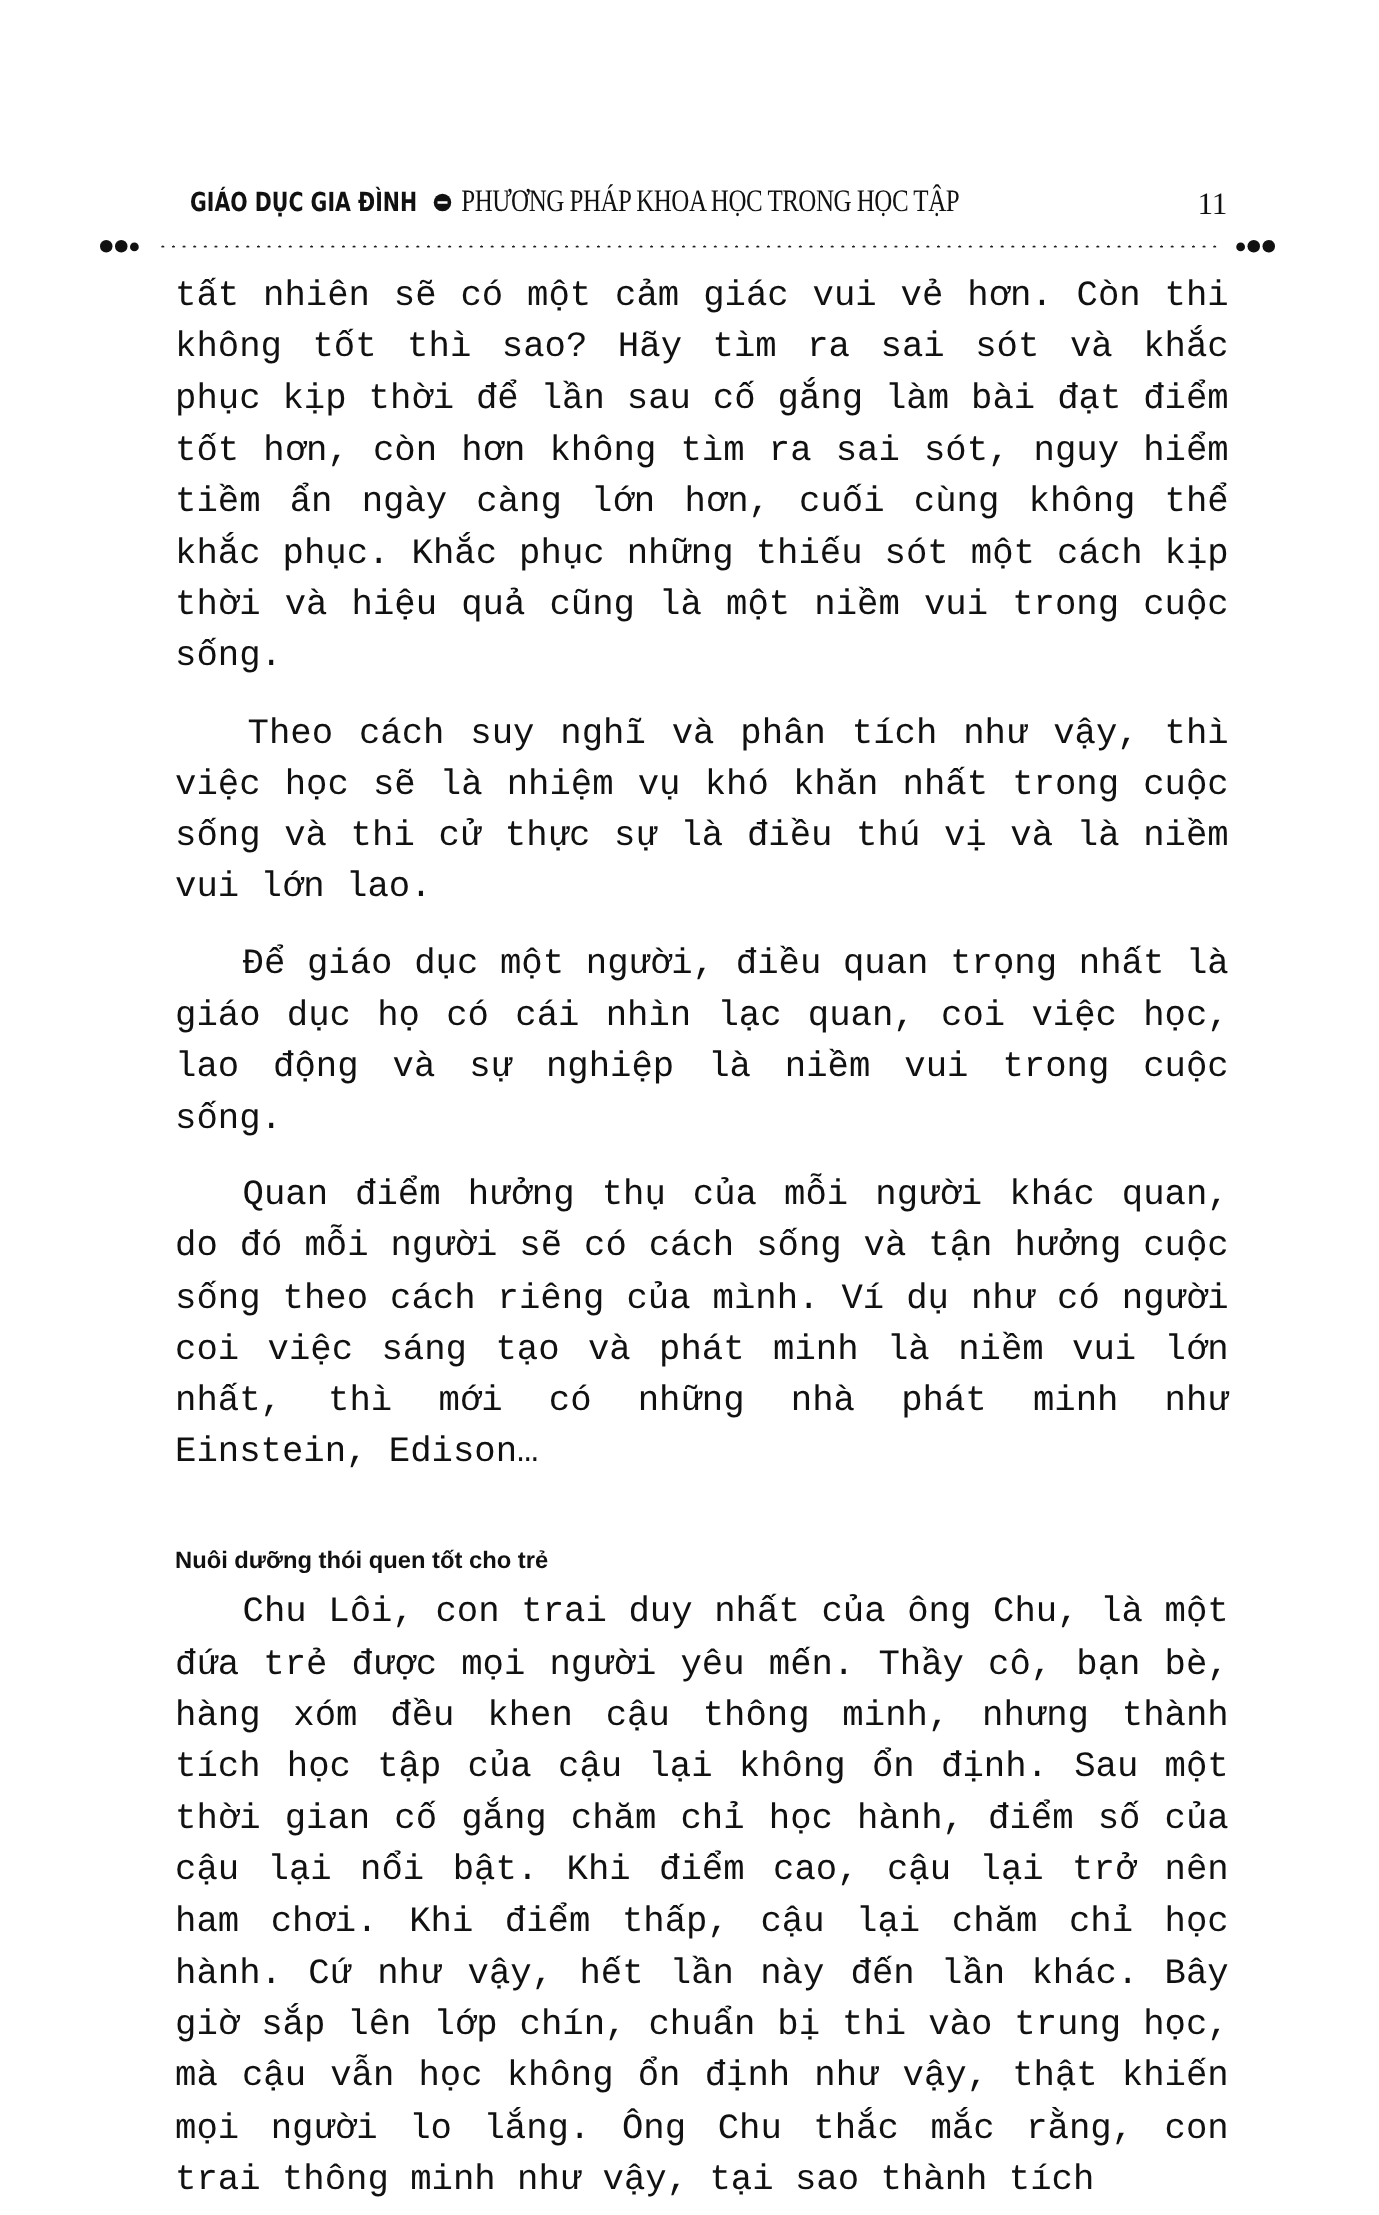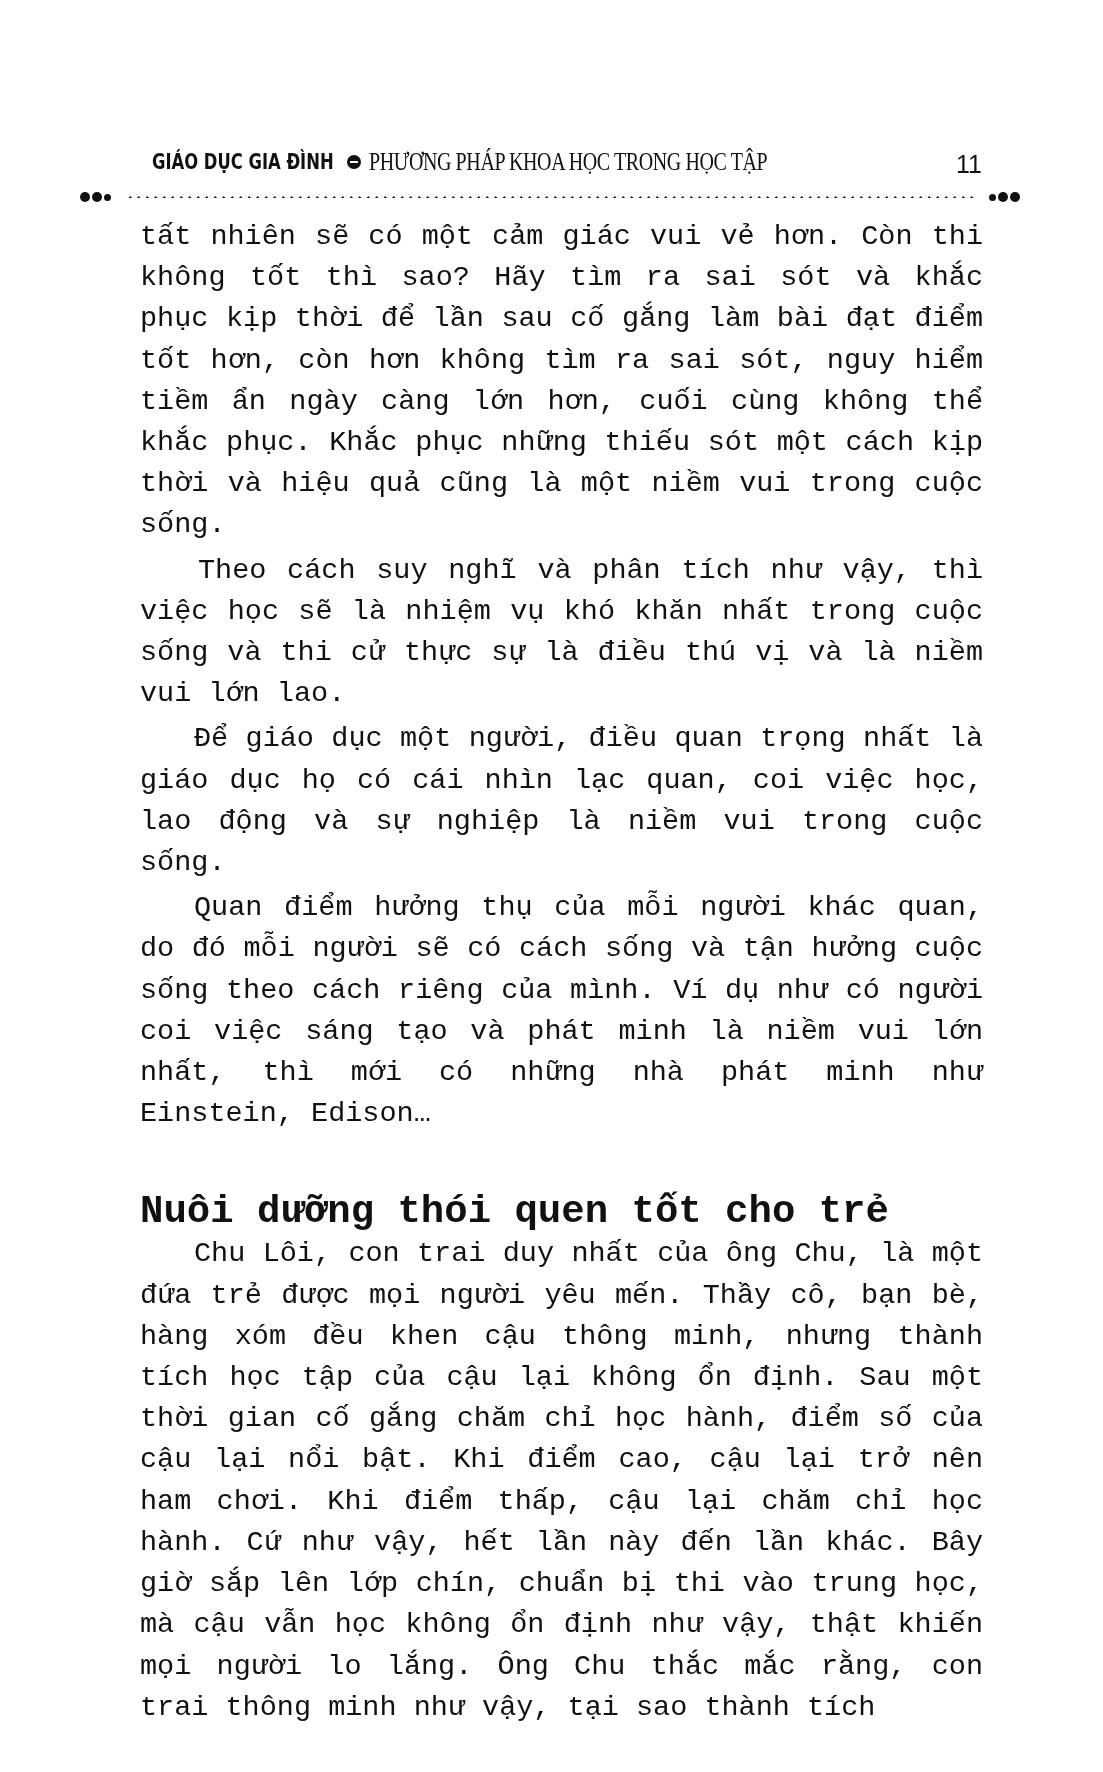--- a/index.html
+++ b/index.html
@@ -5,35 +5,35 @@
     html, body { margin: 0; padding: 0; background: #ffffff; }
     body { width: 1103px; height: 1772px; position: relative; overflow: hidden; color: #111; }
     .page { position: absolute; left: 0; top: 0; width: 956px; height: 1772px; }
 
     .running-header { position: absolute; left: 152px; top: 148px; width: 830px; height: 36px; }
     .rh-left { position: absolute; left: 0; top: 0; white-space: nowrap; font-family: "Liberation Serif", serif; }
     .rh-series { font-family: "DejaVu Sans", sans-serif; font-weight: bold; font-size: 21px; letter-spacing: 0px; transform: scaleX(0.78); transform-origin: left center; display: inline-block; vertical-align: middle; }
     .rh-sep { display: inline-block; width: 14px; height: 14px; border-radius: 50%; background: #111; position: relative; vertical-align: middle; margin: 0 4px 0 -42px; }
     .rh-sep::after { content: ""; position: absolute; left: 3px; right: 3px; top: 6px; height: 2px; background: #fff; }
     .rh-title { font-size: 25px; display: inline-block; transform: scaleX(0.80); transform-origin: left center; vertical-align: middle; letter-spacing: -0.5px; }
-    .rh-page { position: absolute; right: 0; top: 2px; font-family: Liberation Sans, sans-serif; font-size: 25px; }
+    .rh-page { position: absolute; right: 0; top: 2px; font-family: Liberation Serif, serif; font-size: 25px; }
 
     .rule { position: absolute; left: 80px; top: 191px; width: 940px; height: 12px; }
     .rule .dots-big { position: absolute; top: 0; display: flex; gap: 2px; align-items: center; height: 12px; }
     .rule .dots-big span { display: inline-block; background: #111; border-radius: 50%; }
     .rule .dots-line { position: absolute; left: 46px; right: 46px; top: 5px; height: 2px;
       background-image: radial-gradient(circle, #222 1px, transparent 1.3px);
       background-size: 8.5px 3px; background-repeat: repeat-x; }
 
     .body-text { position: absolute; left: 140px; top: 216px; width: 843px; font-family: "Liberation Serif", serif; font-size: 28.5px; line-height: 41.2px; text-align: justify; }
     .para { margin: 0; font-family: Liberation Mono, monospace; }
-    .para.gap { margin-top: 4px; }
+    .para.gap { margin-top: 20px; }
     .para.indent { text-indent: 54px; }
     .para.indent-small { text-indent: 58px; }
-    .section-heading { font-family: Liberation Mono, monospace; font-weight: bold; font-size: 39px; margin: 58px 0 0 0; line-height: 41px; }
+    .section-heading { font-family: Liberation Sans, sans-serif; font-weight: bold; font-size: 19px; margin: 46px 0 0 0; line-height: 41px; }
   </style>
 </head>
 <body>
 
 <div class="page">
 
   <div class="running-header">
     <div class="rh-left">
       <span class="rh-series">GIÁO DỤC GIA ĐÌNH</span>
       <span class="rh-sep"></span>

